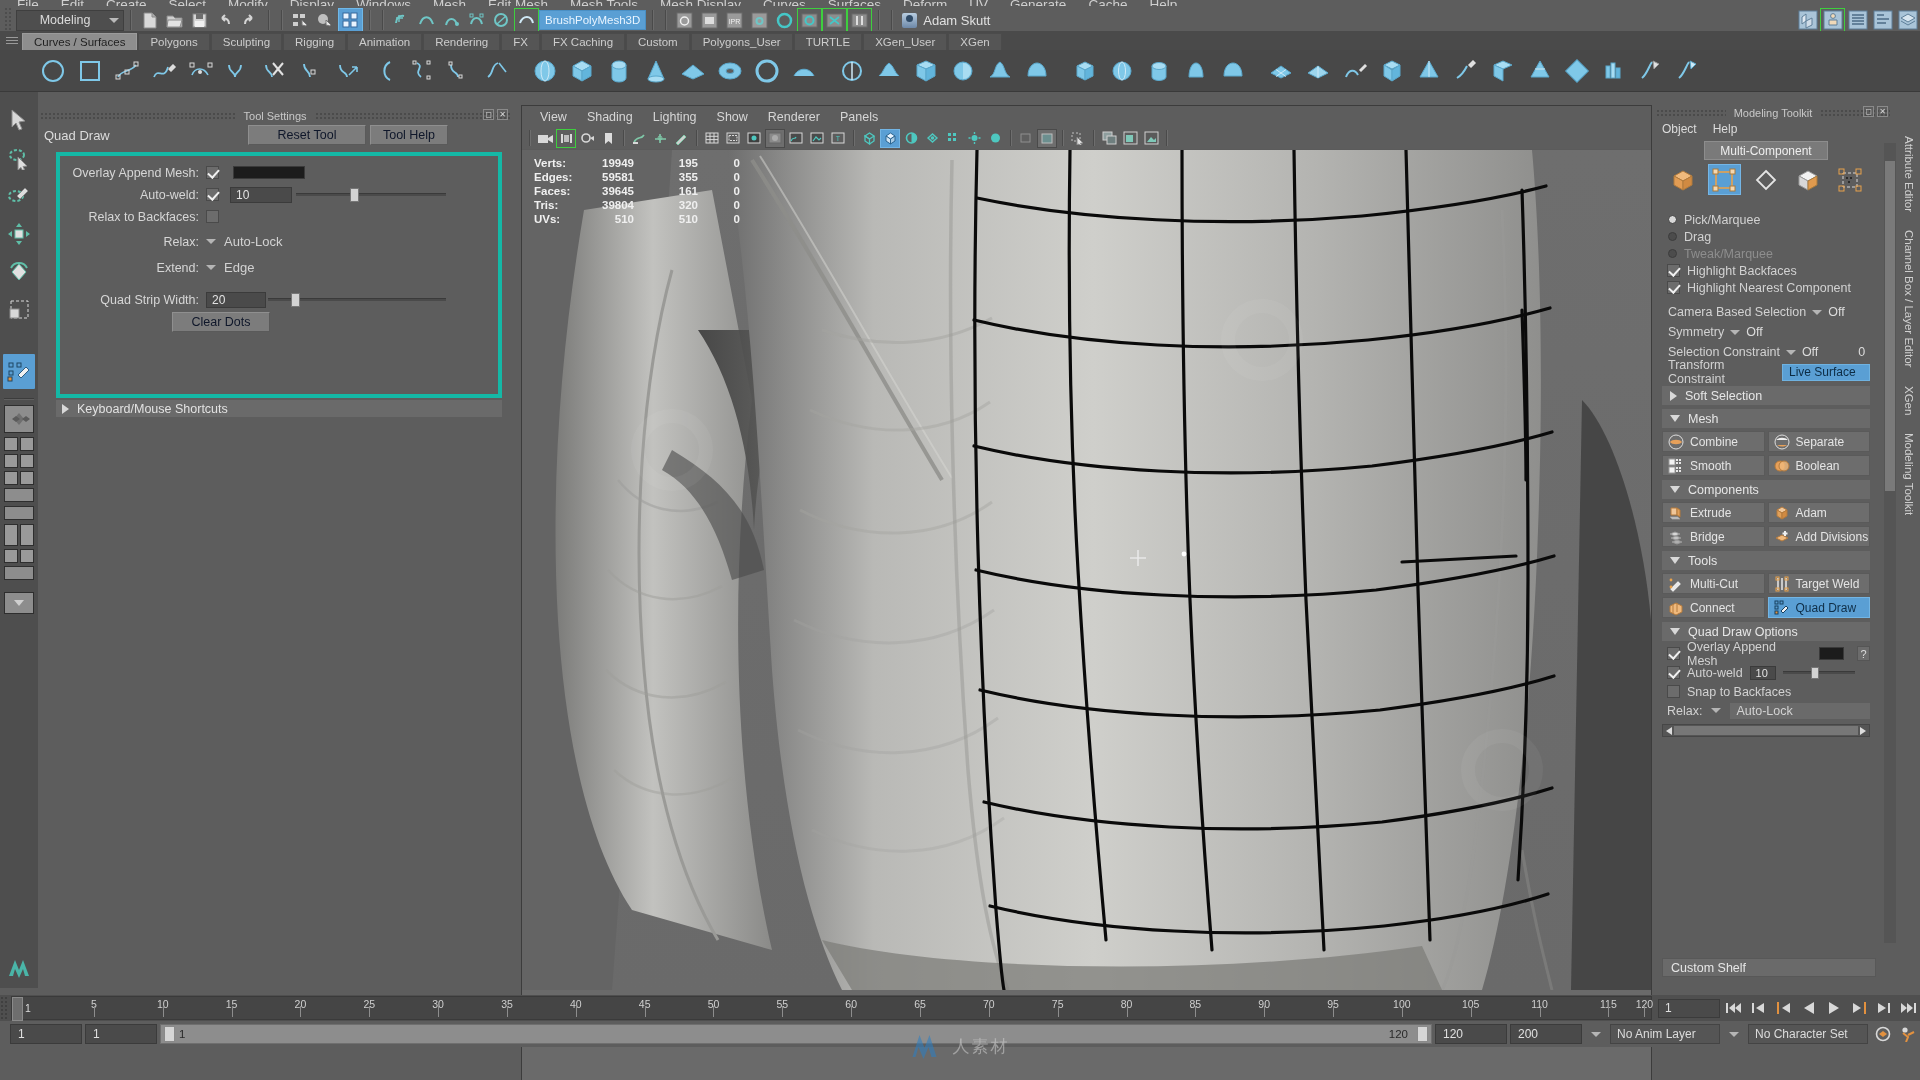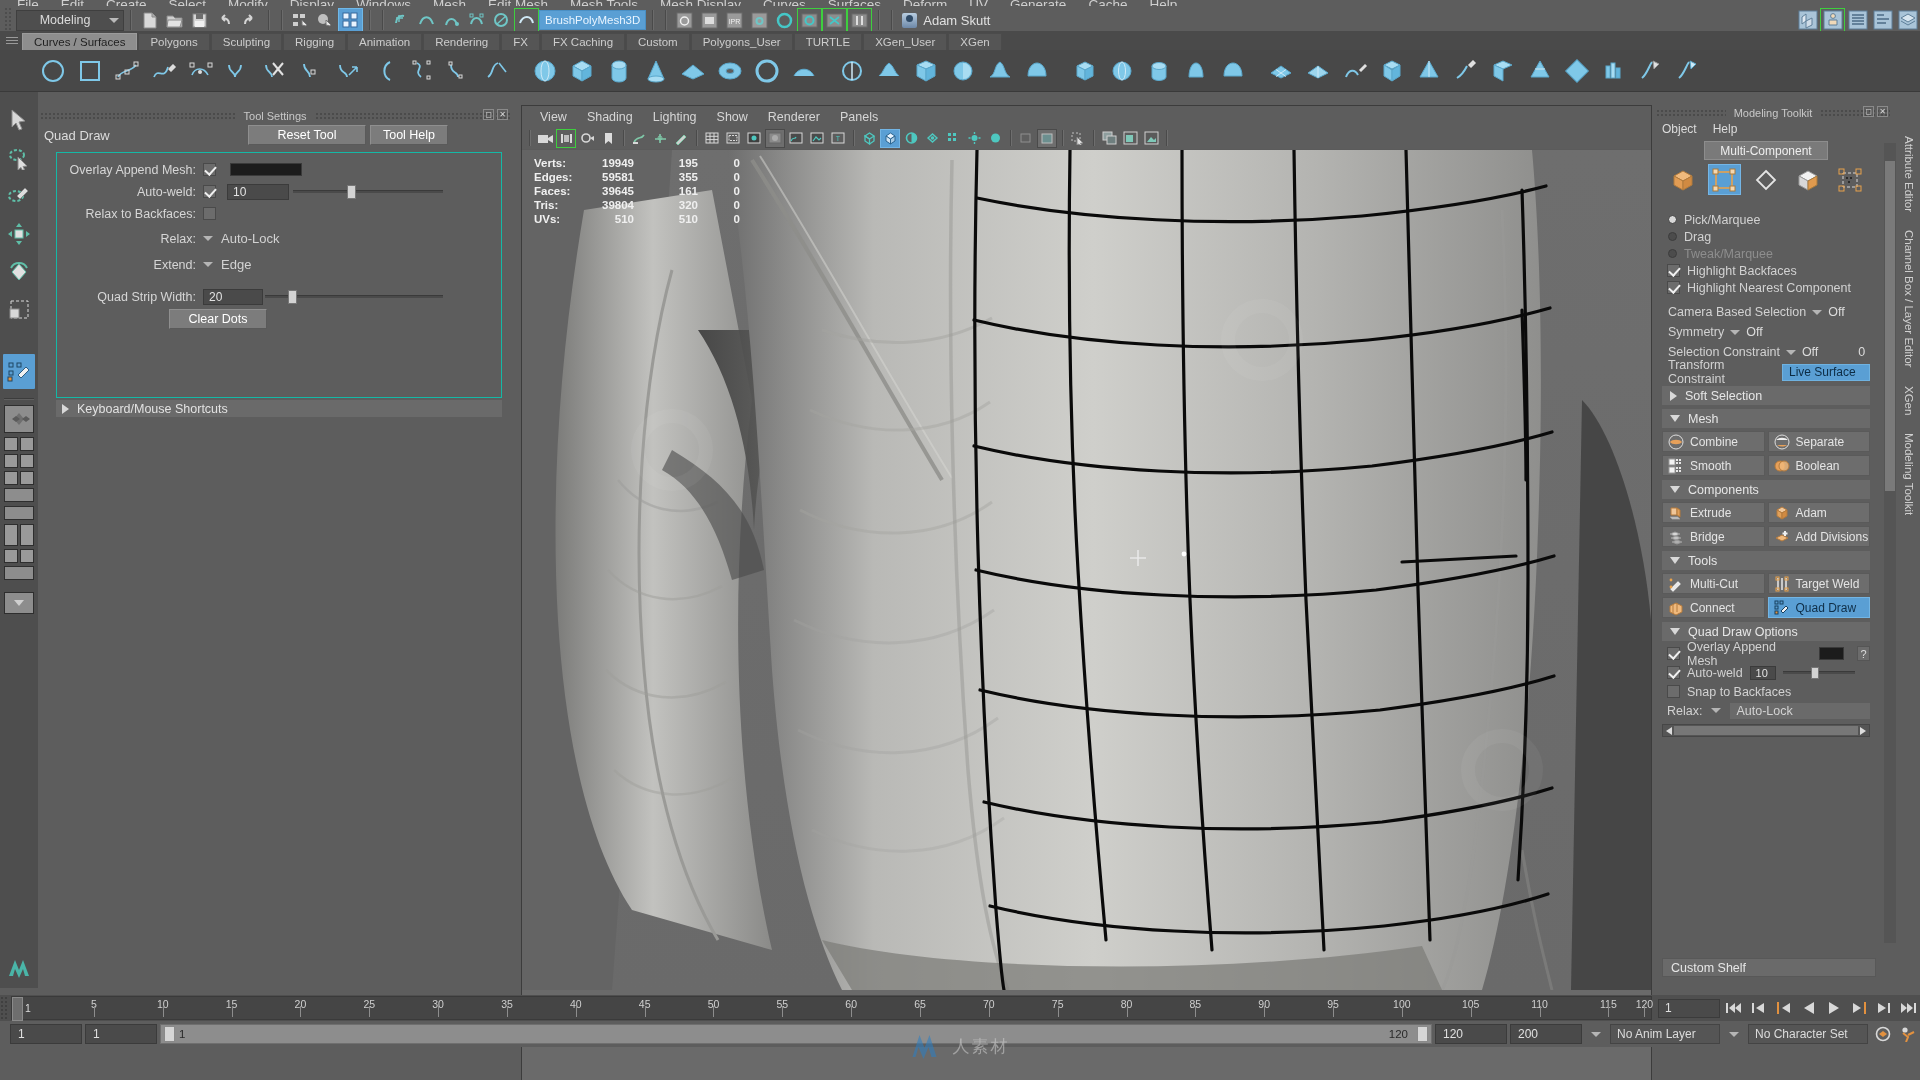--- a/index.html
+++ b/index.html
@@ -99,24 +99,24 @@
     font-size:11px;color:#c8c8c8;
   }
   .panelhdr .dots{flex:1;height:8px;background-image:radial-gradient(#4b4b4b 35%,transparent 36%);background-size:4px 4px;}
   .panelhdr .lbl{padding:0 8px;white-space:nowrap;}
   .pbtns{position:absolute;right:2px;top:1px;display:flex;gap:3px;}
   .pbtn{width:11px;height:11px;border:1px solid #8a8a8a;font-size:8px;line-height:9px;text-align:center;color:#d8d8d8;}
   .ts-row1{display:flex;align-items:center;height:22px;padding:0 4px;gap:4px;}
   .ts-title{font-size:13px;color:#dcdcdc;flex:0 0 auto;width:200px;}
   .btn{
     background:#7c7c7c;border:1px solid #8f8f8f;border-bottom-color:#5a5a5a;border-right-color:#5a5a5a;
-    color:#ffffff;font-size:12.5px;height:20px;display:flex;align-items:center;justify-content:center;
+    color:#0f172a;font-size:12.5px;height:20px;display:flex;align-items:center;justify-content:center;
   }
   .ts-body{
-    margin:6px 8px 0 16px;border:1px solid #14b8a6;background:#5d5d5d;padding:8px 6px 6px 0;height:246px;
+    margin:6px 8px 0 16px;border:4px solid #14b8a6;background:#5d5d5d;padding:8px 6px 6px 0;height:246px;
   }
   .frow{display:flex;align-items:center;height:17px;margin-bottom:5px;}
   .flabel{width:146px;text-align:right;padding-right:7px;font-size:12.5px;color:#d6d6d6;}
   .chk{width:13px;height:13px;background:#6c6c6c;border:1px solid #4a4a4a;position:relative;flex:0 0 auto;}
   .chk.on:after{
     content:"";position:absolute;left:3px;top:0px;width:5px;height:9px;
     border:solid #f0f0f0;border-width:0 2px 2px 0;transform:rotate(42deg);
   }
   .swatch{width:72px;height:13px;background:#1c1c1c;border:1px solid #3a3a3a;margin-left:14px;}
   .numfield{

